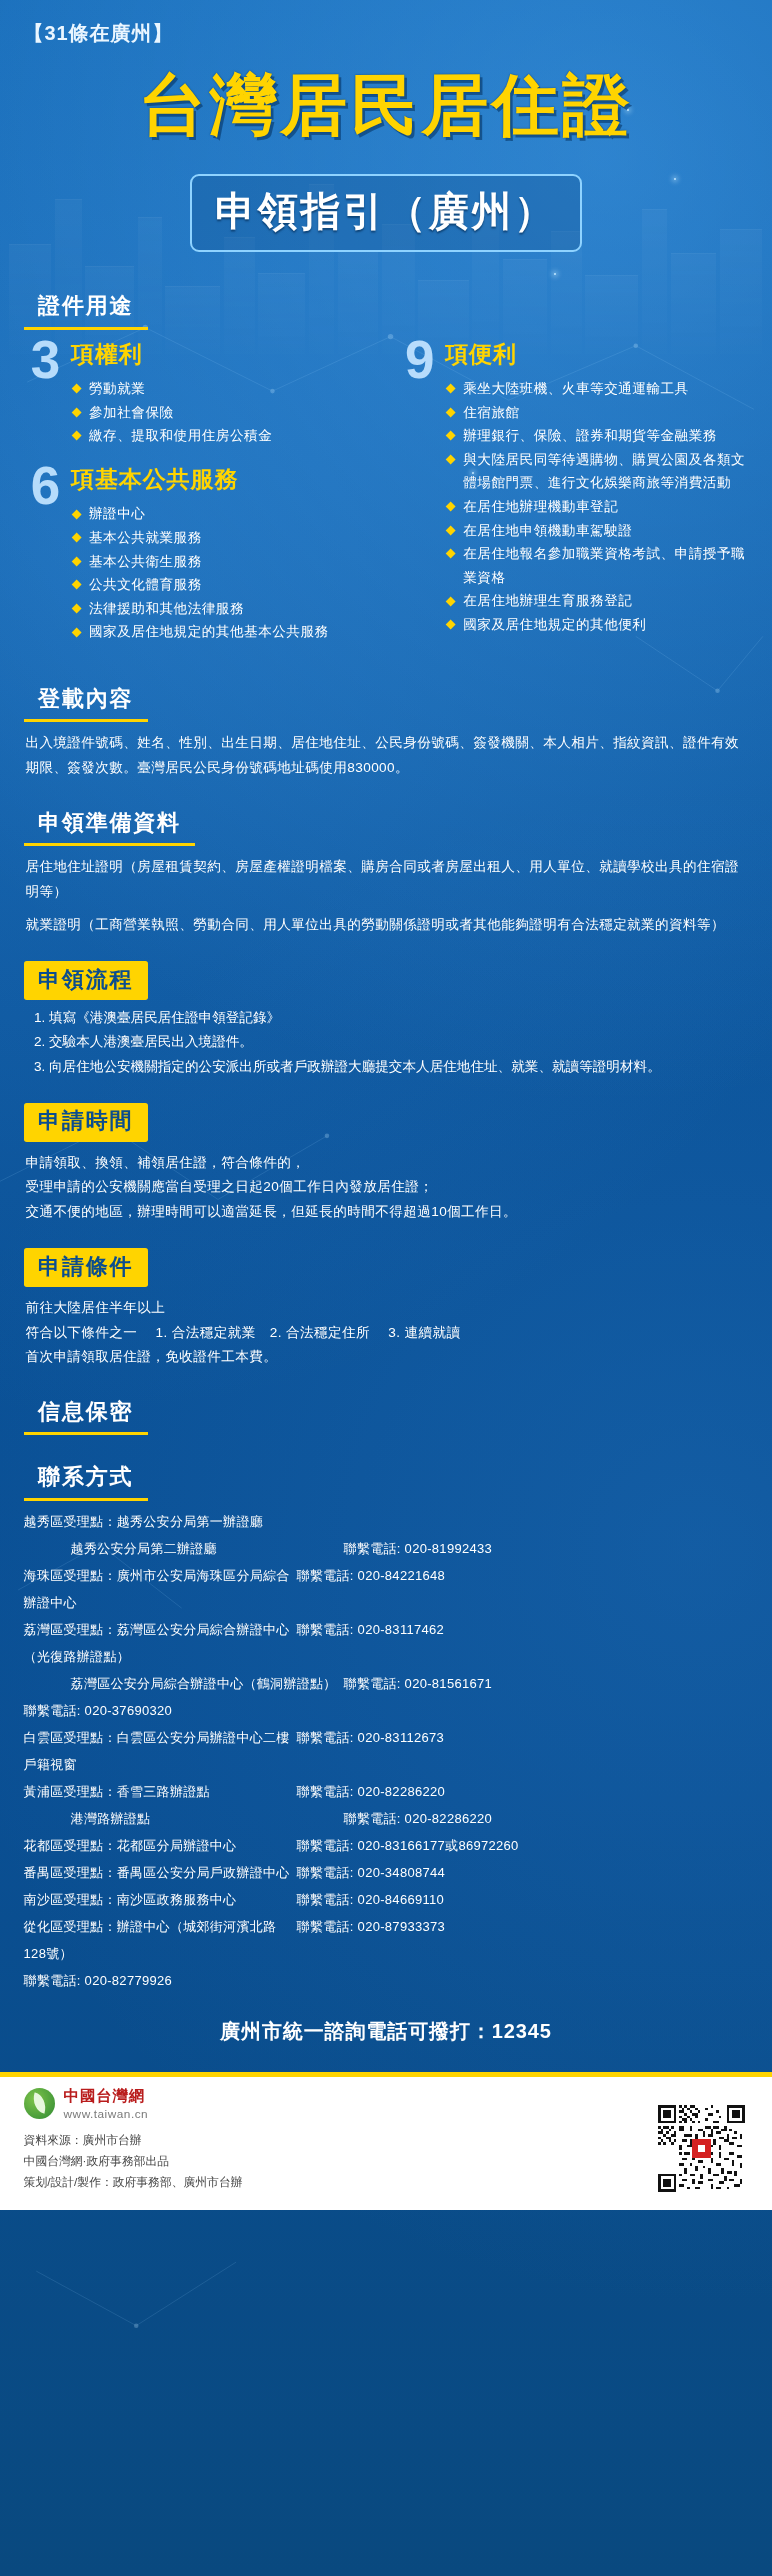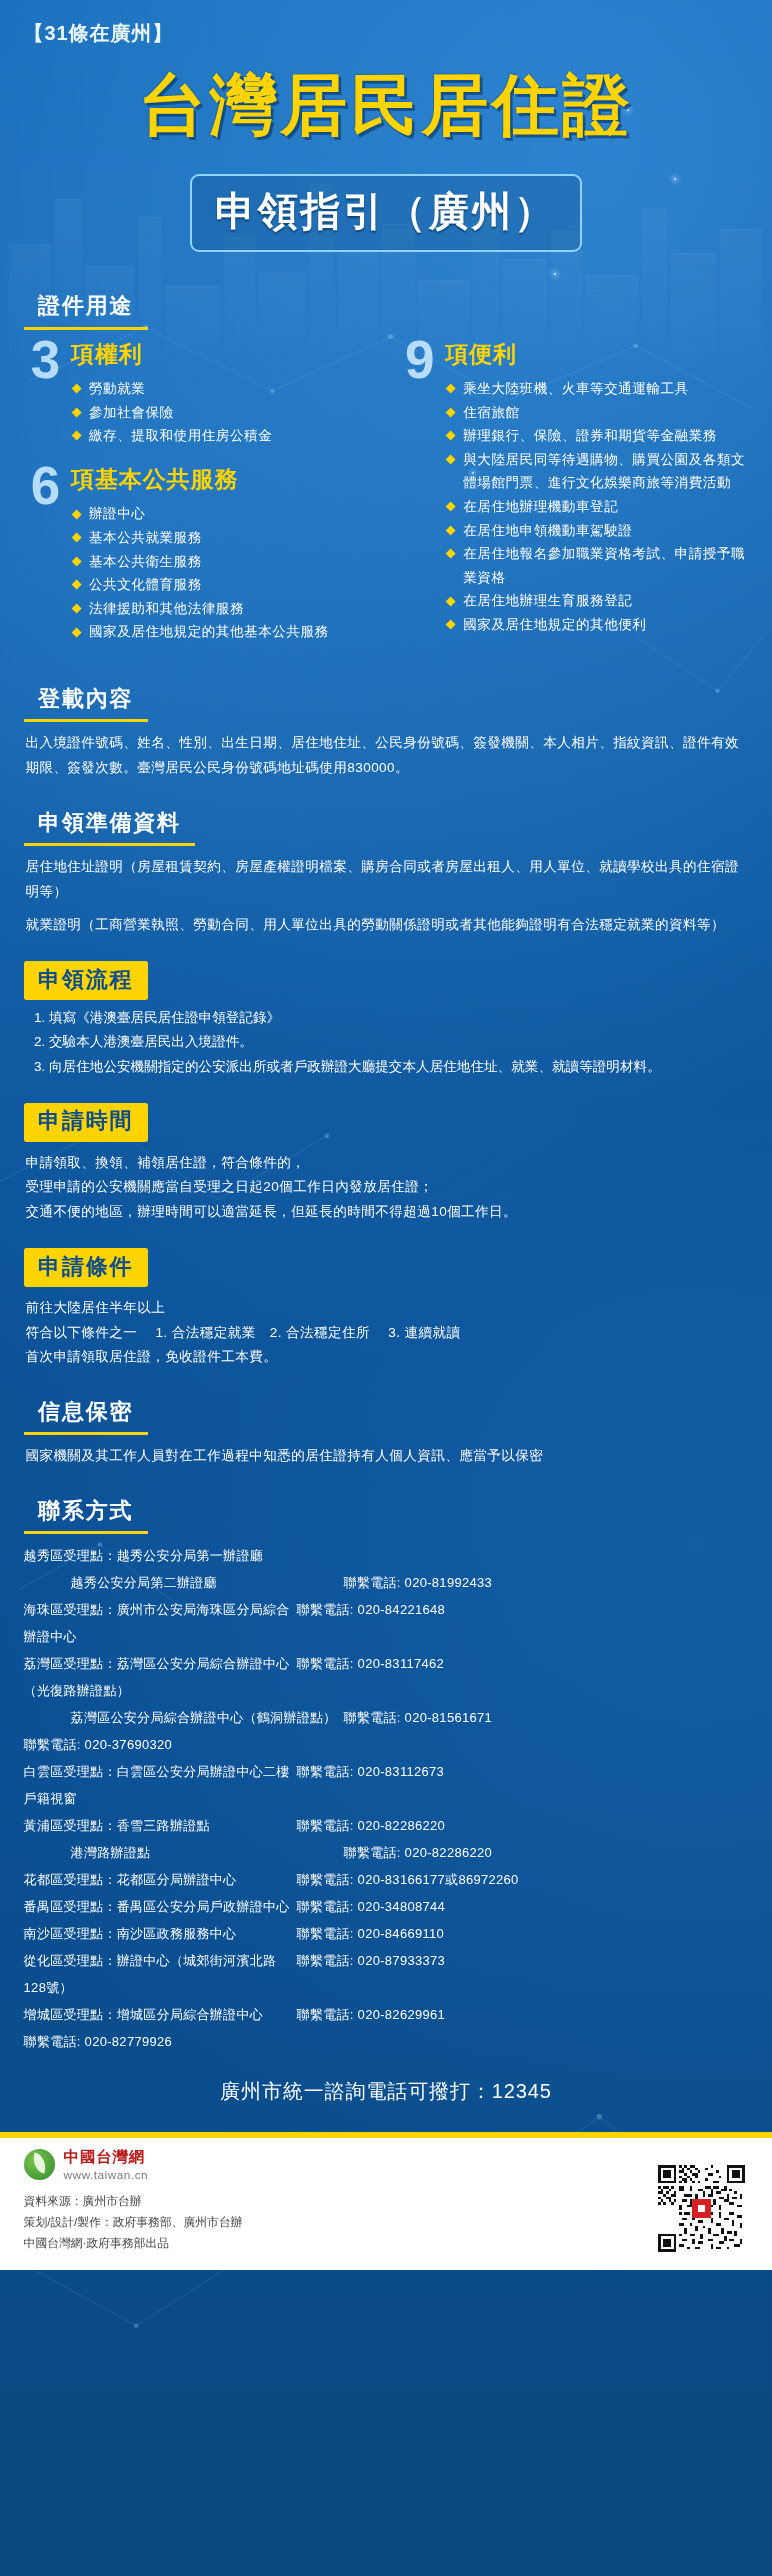--- a/index.html
+++ b/index.html
@@ -148,21 +148,21 @@
     line-height:27px;
     color:#ffffff;
     letter-spacing:0.3px;
   }
   .crow .c1{width:273px;flex:none;}
   .crow .c1.indent{padding-left:47px;width:273px;}
   .crow .c2{flex:1;}
   .hotline{
     text-align:center;
     font-size:20px;
-    font-weight:normal;
+    font-weight:bold;
     color:#ffffff;
     margin:23.6px 0 0 0;
     letter-spacing:0.9px;
   }
 
   
   .footer{
     position:relative;
     margin-top:27px;
     background:#ffffff;
@@ -354,21 +354,20 @@
   </div>
   <div class="para">前往大陸居住半年以上</div>
   <div class="para" style="padding-top:0">符合以下條件之一　 1. 合法穩定就業　2. 合法穩定住所　 3. 連續就讀</div>
   <div class="para" style="padding-top:0">首次申請領取居住證，免收證件工本費。</div>
 
   <div class="sec-gap"></div>
 
   <div class="sec-wrap">
     <span class="sec-head">信息保密</span>
   </div>
-  <div class="para">國家機關及其工作人員對在工作過程中知悉的居住證持有人個人資訊、應當予以保密</div>
 
   <div class="sec-gap"></div>
 
   <div class="sec-wrap">
     <span class="sec-head">聯系方式</span>
   </div>
 
   <div class="contacts">
     <div class="crow">
         <div class="c1">越秀區受理點：越秀公安分局第一辦證廳</div>
@@ -412,45 +411,41 @@
         <div class="c1">番禺區受理點：番禺區公安分局戶政辦證中心</div>
         <div class="c2">聯繫電話: 020-34808744</div>
       </div>
     <div class="crow">
         <div class="c1">南沙區受理點：南沙區政務服務中心</div>
         <div class="c2">聯繫電話: 020-84669110</div>
       </div>
     <div class="crow">
         <div class="c1">從化區受理點：辦證中心（城郊街河濱北路128號）</div>
         <div class="c2">聯繫電話: 020-87933373</div>
-      </div>
-    <div class="crow">
-        <div class="c1">增城區受理點：增城區分局綜合辦證中心</div>
-        <div class="c2">聯繫電話: 020-82629961</div>
       </div>
     <div class="crow">
         <div class="c2">聯繫電話: 020-82779926</div>
       </div>
 
     <div class="hotline">廣州市統一諮詢電話可撥打：12345</div>
   </div>
 
   <div class="footer">
     <div class="divider" style="position:absolute;left:0;top:0;"></div>
     <div class="fbrand">
       <div class="fleaf"></div>
       <div class="fbrand-txt">
         <div class="f1">中國台灣網</div>
         <div class="f2">www.taiwan.cn</div>
       </div>
     </div>
     <div class="fmeta">
       <div>資料來源：廣州市台辦</div>
+      <div>中國台灣網·政府事務部出品</div>
       <div>策划/設計/製作：政府事務部、廣州市台辦</div>
-      <div>中國台灣網·政府事務部出品</div>
     </div>
 
     <div class="qr">
       <svg width="87" height="87" viewBox="0 0 33 33" shape-rendering="crispEdges">
         <rect width="33" height="33" fill="#fff"></rect>
         <g fill="#111">
           <rect x="0" y="0" width="7" height="1"></rect>
             <rect x="0" y="6" width="7" height="1"></rect>
           <rect x="0" y="0" width="1" height="7"></rect>
             <rect x="6" y="0" width="1" height="7"></rect>

